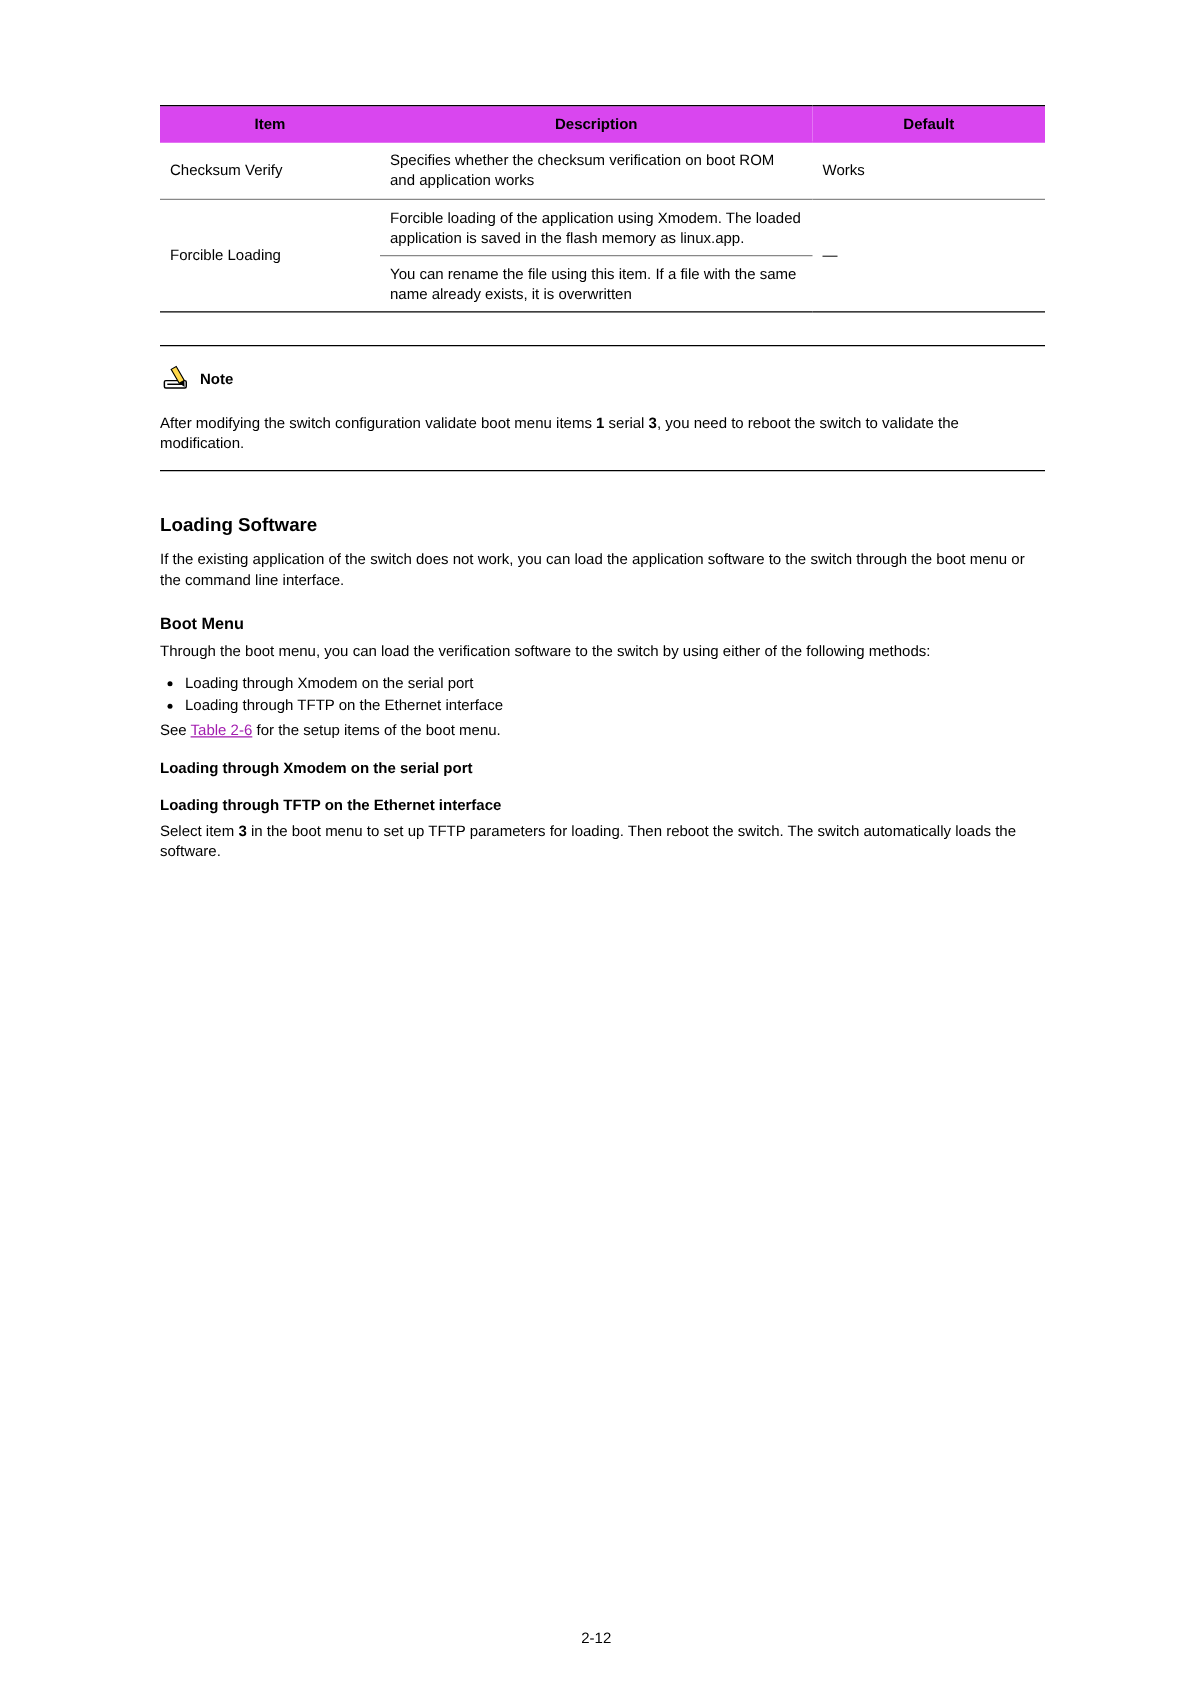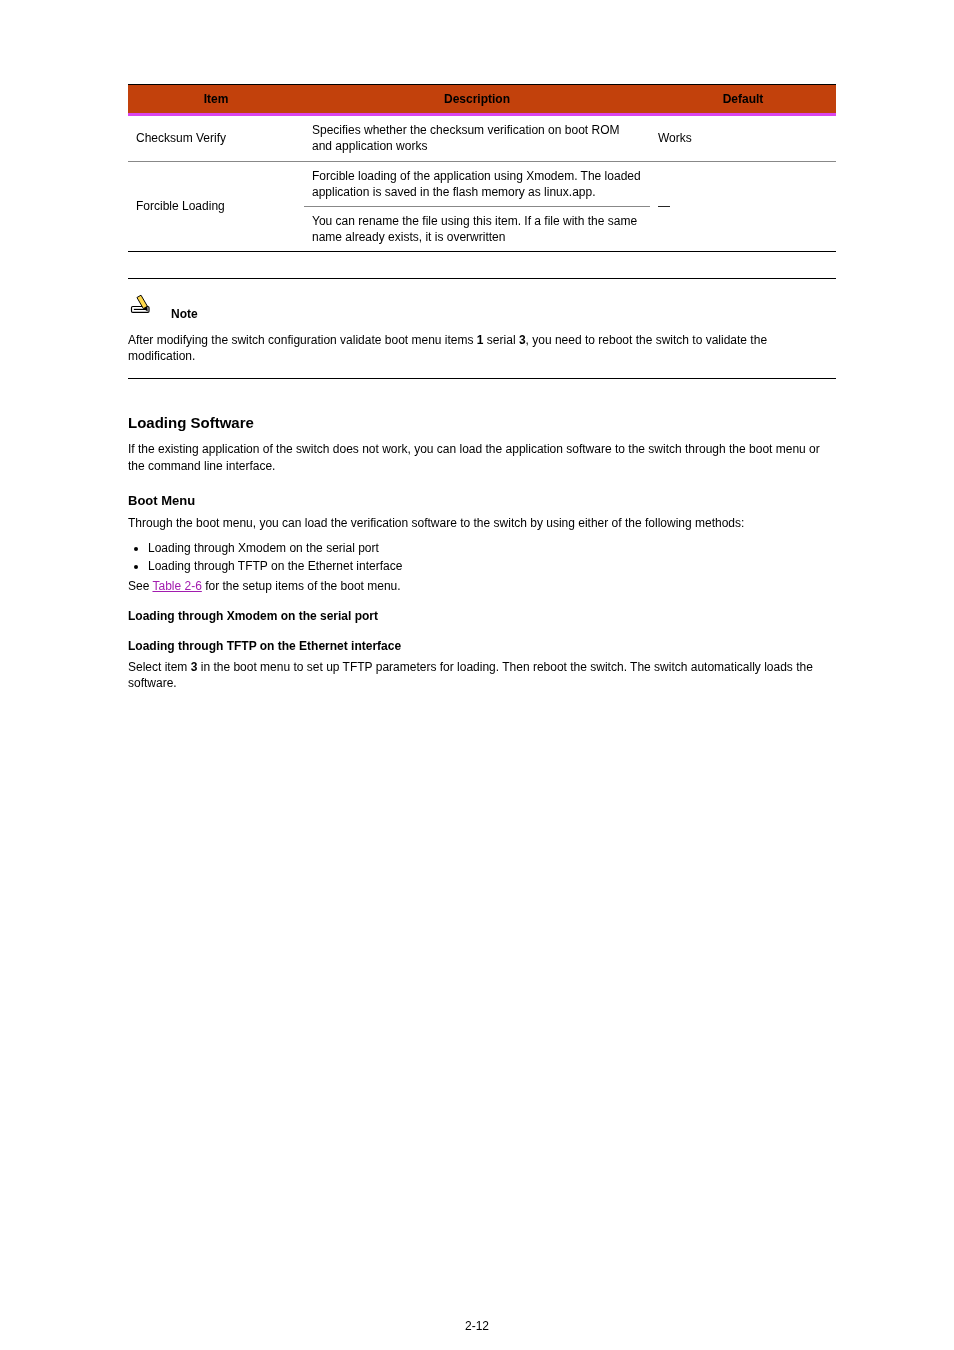--- a/index.html
+++ b/index.html
@@ -15,26 +15,26 @@
     line-height:1.35;
     position:relative;
   }
   table.tbl{
     border-collapse:collapse;
     width:100%;
     margin-top:4px;
     font-size:12px;
   }
   table.tbl th{
-    background:#c2410c;
+    background:#d946ef;
     font-weight:bold;
     text-align:center;
     padding:6px 8px;
     border-top:1.5px solid #000;
-    border-bottom:3px solid #d946ef;
+    border-bottom:1px solid #d946ef;
     border-left:none;
     border-right:none;
   }
   table.tbl td{
     padding:6px 8px;
     vertical-align:middle;
     border-left:none;
     border-right:none;
   }
   .row-top td{border-top:1px solid #888;}
@@ -45,37 +45,37 @@
   .col2{}
   .bold{font-weight:bold;}
   .note-block{
     margin-top:26px;
     border-top:1px solid #000;
     border-bottom:1px solid #000;
     padding:6px 0 14px 0;
   }
   .note-head{
     display:flex;
-    align-items:flex-end;
-    gap:15px;
+    align-items:center;
+    gap:4px;
     margin:4px 0 10px 0;
   }
   .note-head svg{width:28px;height:28px;flex:none;}
   .note-head .lbl{font-weight:bold;font-size:12px;}
   .note-body{font-size:12px;}
   .h2{font-weight:bold;font-size:15px;margin:34px 0 8px 0;}
   .h3{font-weight:bold;font-size:13px;margin:18px 0 6px 0;}
   .h4{font-weight:bold;font-size:12px;margin:14px 0 4px 0;}
   .para{font-size:12px;margin:4px 0 8px 0;}
   ul.bul{list-style:disc;margin:4px 0 4px 20px;padding:0;font-size:12px;}
   ul.bul li{margin:2px 0;}
   a.link{color:#a21caf;text-decoration:underline;}
   .pagenum{
     position:absolute;
-    bottom:16px;
+    bottom:32px;
     left:0;right:0;
     text-align:center;
     font-size:12px;
   }
 </style>
 </head>
 <body>
 
 <div class="page">
 

